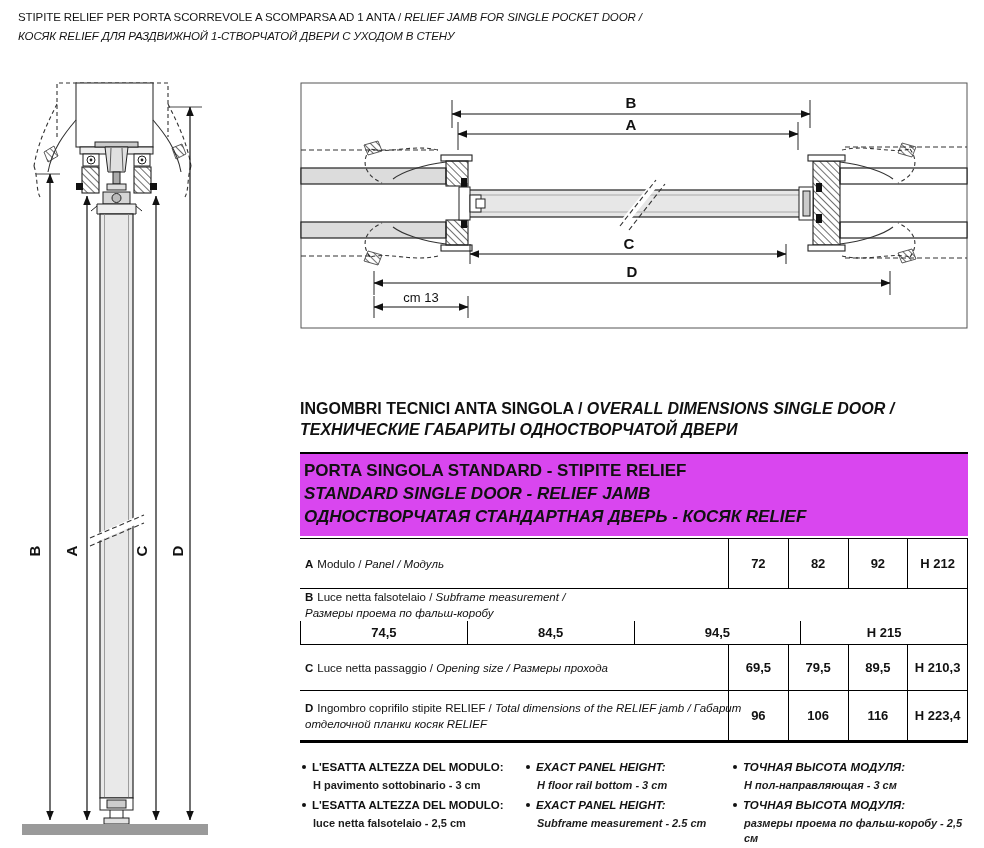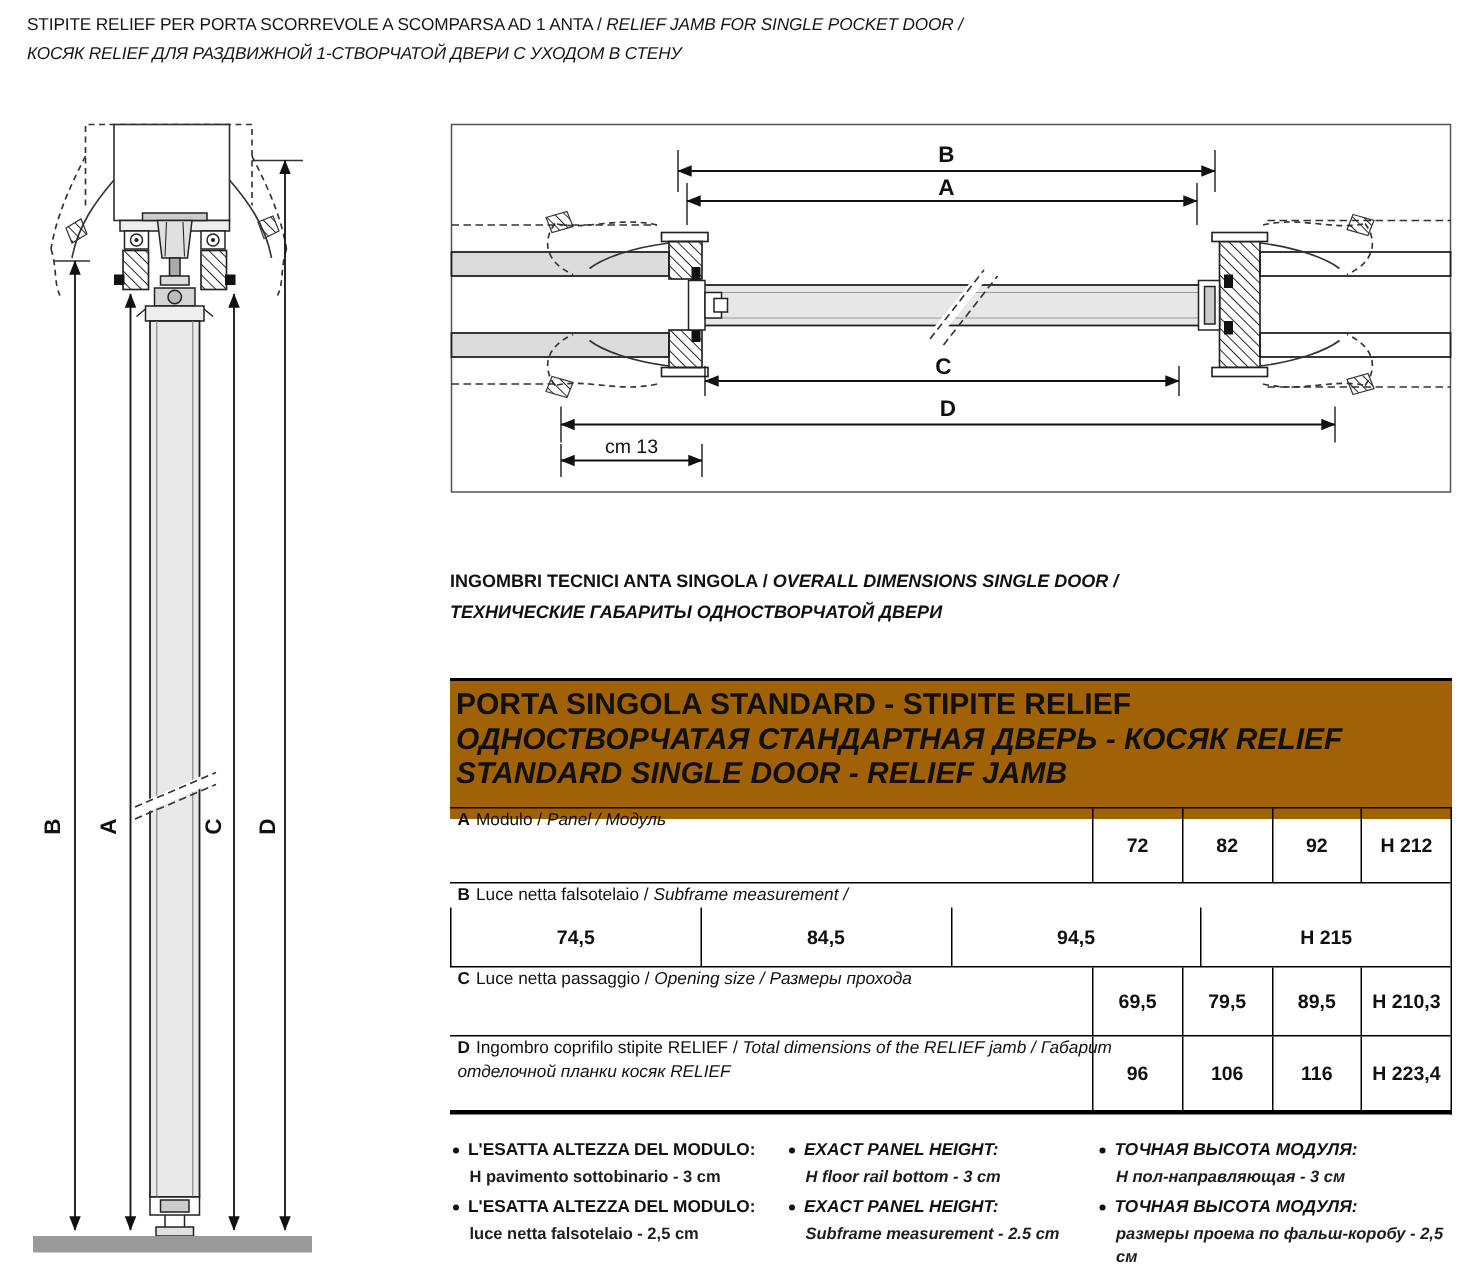--- a/index.html
+++ b/index.html
@@ -8,32 +8,32 @@
   .abs{position:absolute;}
   
   .top-header{left:18px;top:8px;font-size:11.5px;line-height:19px;letter-spacing:-0.1px;color:#151515;}
   .ital{font-style:italic;}
   
   .side-svg{left:15px;top:65px;}
   .plan-svg{left:296px;top:78px;}
   .dimlab{font:bold 15px "Liberation Sans", sans-serif;fill:#111;}
   .dimlab-sm{font:13px "Liberation Sans", sans-serif;fill:#111;}
   
-  .section-heading{left:300px;top:377px;font-size:12px;font-weight:bold;line-height:21px;}
-  
-  .table-title{left:300px;top:452px;width:668px;height:94px;background:#a16207;
+  .section-heading{left:300px;top:398px;font-size:16px;font-weight:bold;line-height:21px;}
+  
+  .table-title{left:300px;top:452px;width:668px;height:84px;background:#d946ef;
                border-top:2.5px solid #000;box-sizing:border-box;padding:5px 0 0 4px;
-               font-size:20px;font-weight:bold;line-height:23px;}
+               font-size:17px;font-weight:bold;line-height:23px;}
   
   .spec-table{left:300px;top:538px;width:668px;border-top:1.5px solid #000;
               border-bottom:3px solid #000;border-right:1.5px solid #000;box-sizing:border-box;}
   .spec-row{display:flex;align-items:stretch;}
   .spec-row + .spec-row{border-top:1.5px solid #000;}
   .rA{height:49px;} .rB{height:55px;flex-direction:column;} .rC{height:45px;} .rD{height:49px;}
-  .row-label{width:428px;flex:none;display:flex;flex-direction:column;justify-content:flex-start;
+  .row-label{width:428px;flex:none;display:flex;flex-direction:column;justify-content:center;
              padding-left:5px;box-sizing:border-box;font-size:11.5px;line-height:16px;white-space:nowrap;}
   .row-key{font-weight:bold;margin-right:4px;}
   .row-vals{display:flex;flex:1;}
   .vcell{border-left:1.5px solid #000;flex:1;display:flex;align-items:center;justify-content:center;
          font-weight:bold;font-size:13px;}
   
   .notes-col{top:760px;font-size:11px;line-height:15px;width:230px;}
   .nc1{left:302px;} .nc2{left:526px;font-style:italic;} .nc3{left:733px;font-style:italic;}
   .note-title{display:flex;font-weight:bold;font-size:11.5px;margin-bottom:3px;}
   .note-detail{padding-left:11px;margin-bottom:5px;color:#1c1c1c;font-weight:bold;}
@@ -239,40 +239,41 @@
   <text class="dimlab-sm" text-anchor="middle" x="421" y="302">cm 13</text>
 </svg>
 
 <div class="abs section-heading">
   <div><span>INGOMBRI TECNICI ANTA SINGOLA / </span><span class="ital">OVERALL DIMENSIONS SINGLE DOOR /</span></div>
   <div class="ital">ТЕХНИЧЕСКИЕ ГАБАРИТЫ ОДНОСТВОРЧАТОЙ ДВЕРИ</div>
 </div>
 
 <div class="abs table-title">
   <div>PORTA SINGOLA STANDARD - STIPITE RELIEF</div>
+  <div class="ital">STANDARD SINGLE DOOR - RELIEF JAMB</div>
   <div class="ital">ОДНОСТВОРЧАТАЯ СТАНДАРТНАЯ ДВЕРЬ - КОСЯК RELIEF</div>
-  <div class="ital">STANDARD SINGLE DOOR - RELIEF JAMB</div>
 </div>
 
 <div class="abs spec-table">
   <div class="spec-row rA">
     <div class="row-label">
       <div><span class="row-key">A</span><span>Modulo / </span><span class="ital">Panel / Модуль</span></div>
 
     </div>
     <div class="row-vals">
       <div class="vcell">72</div>
       <div class="vcell">82</div>
       <div class="vcell">92</div>
       <div class="vcell">H 212</div>
     </div>
   </div>
   <div class="spec-row rB">
     <div class="row-label">
       <div><span class="row-key">B</span><span>Luce netta falsotelaio / </span><span class="ital">Subframe measurement /</span></div>
+      <div class="ital l2">Размеры проема по фальш-коробу</div>
     </div>
     <div class="row-vals">
       <div class="vcell">74,5</div>
       <div class="vcell">84,5</div>
       <div class="vcell">94,5</div>
       <div class="vcell">H 215</div>
     </div>
   </div>
   <div class="spec-row rC">
     <div class="row-label">

